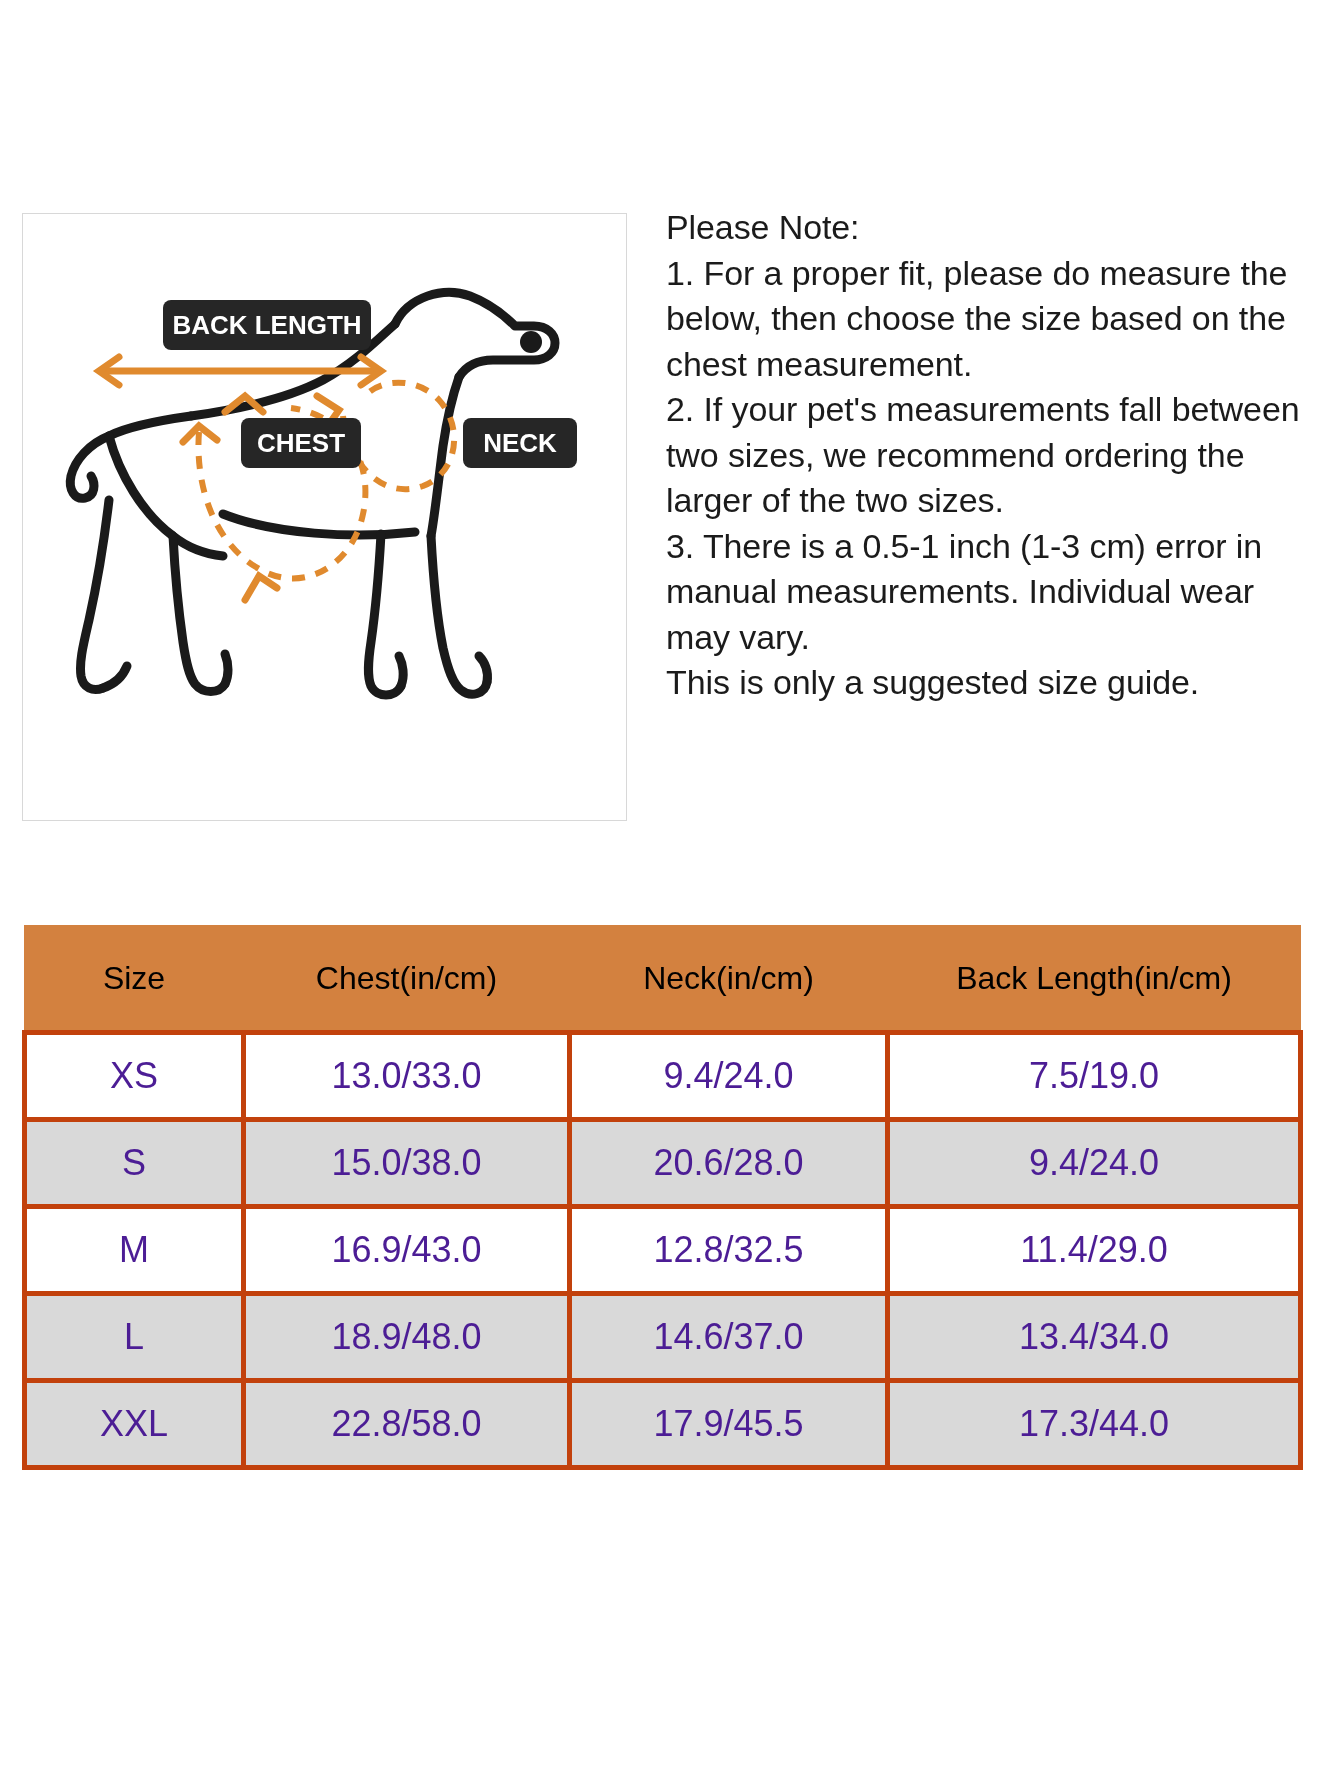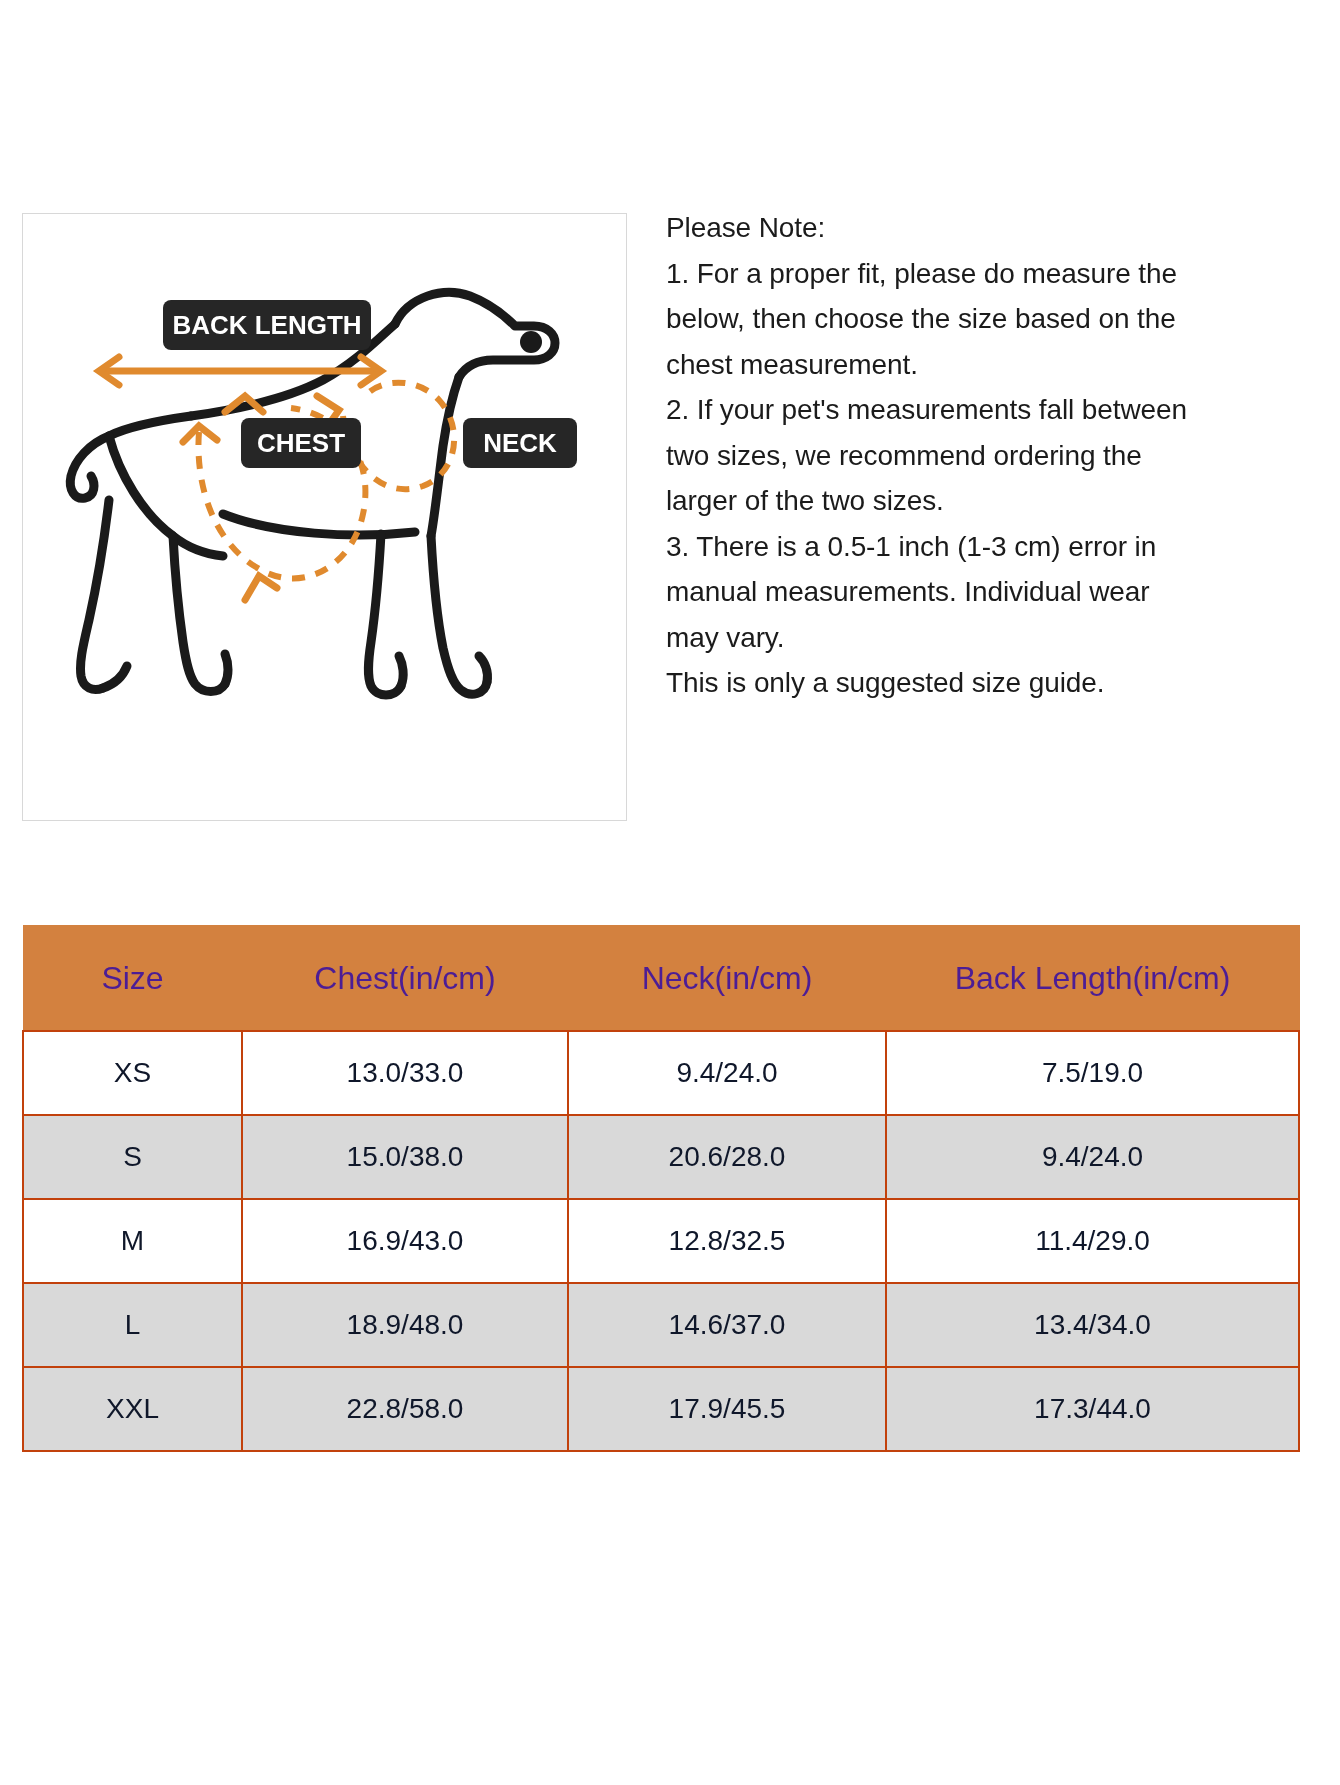--- a/index.html
+++ b/index.html
@@ -48,49 +48,49 @@
     left: 0; top: 0;
   }
 
   .note-block {
     position: absolute;
     left: 666px;
     top: 205px;
     width: 650px;
   }
   .note-line {
-    font-size: 28px;
+    font-size: 34px;
     line-height: 45.5px;
     color: #1b1b1b;
     letter-spacing: -0.1px;
     white-space: nowrap;
   }
 
   
   .size-table {
     position: absolute;
     left: 22px;
     top: 925px;
     width: 1276px;
     border-collapse: collapse;
     table-layout: fixed;
   }
   .size-table th,
   .size-table td {
-    border: 2px solid #c2410c;
+    border: 5px solid #c2410c;
     text-align: center;
-    font-size: 28px;
-    color: #0f172a;
+    font-size: 36px;
+    color: #4c1d95;
     font-weight: normal;
     padding: 0;
     height: 82px;
   }
   .size-table thead th {
     background: #d3813f;
-    color: #4c1d95;
+    color: #000000;
     font-size: 32px;
     height: 104px;
     border: 1px solid #d3813f;
   }
   .size-table tbody tr.odd td {
     background: #ffffff;
   }
   .size-table tbody tr.even td {
     background: #d9d9d9;
   }

